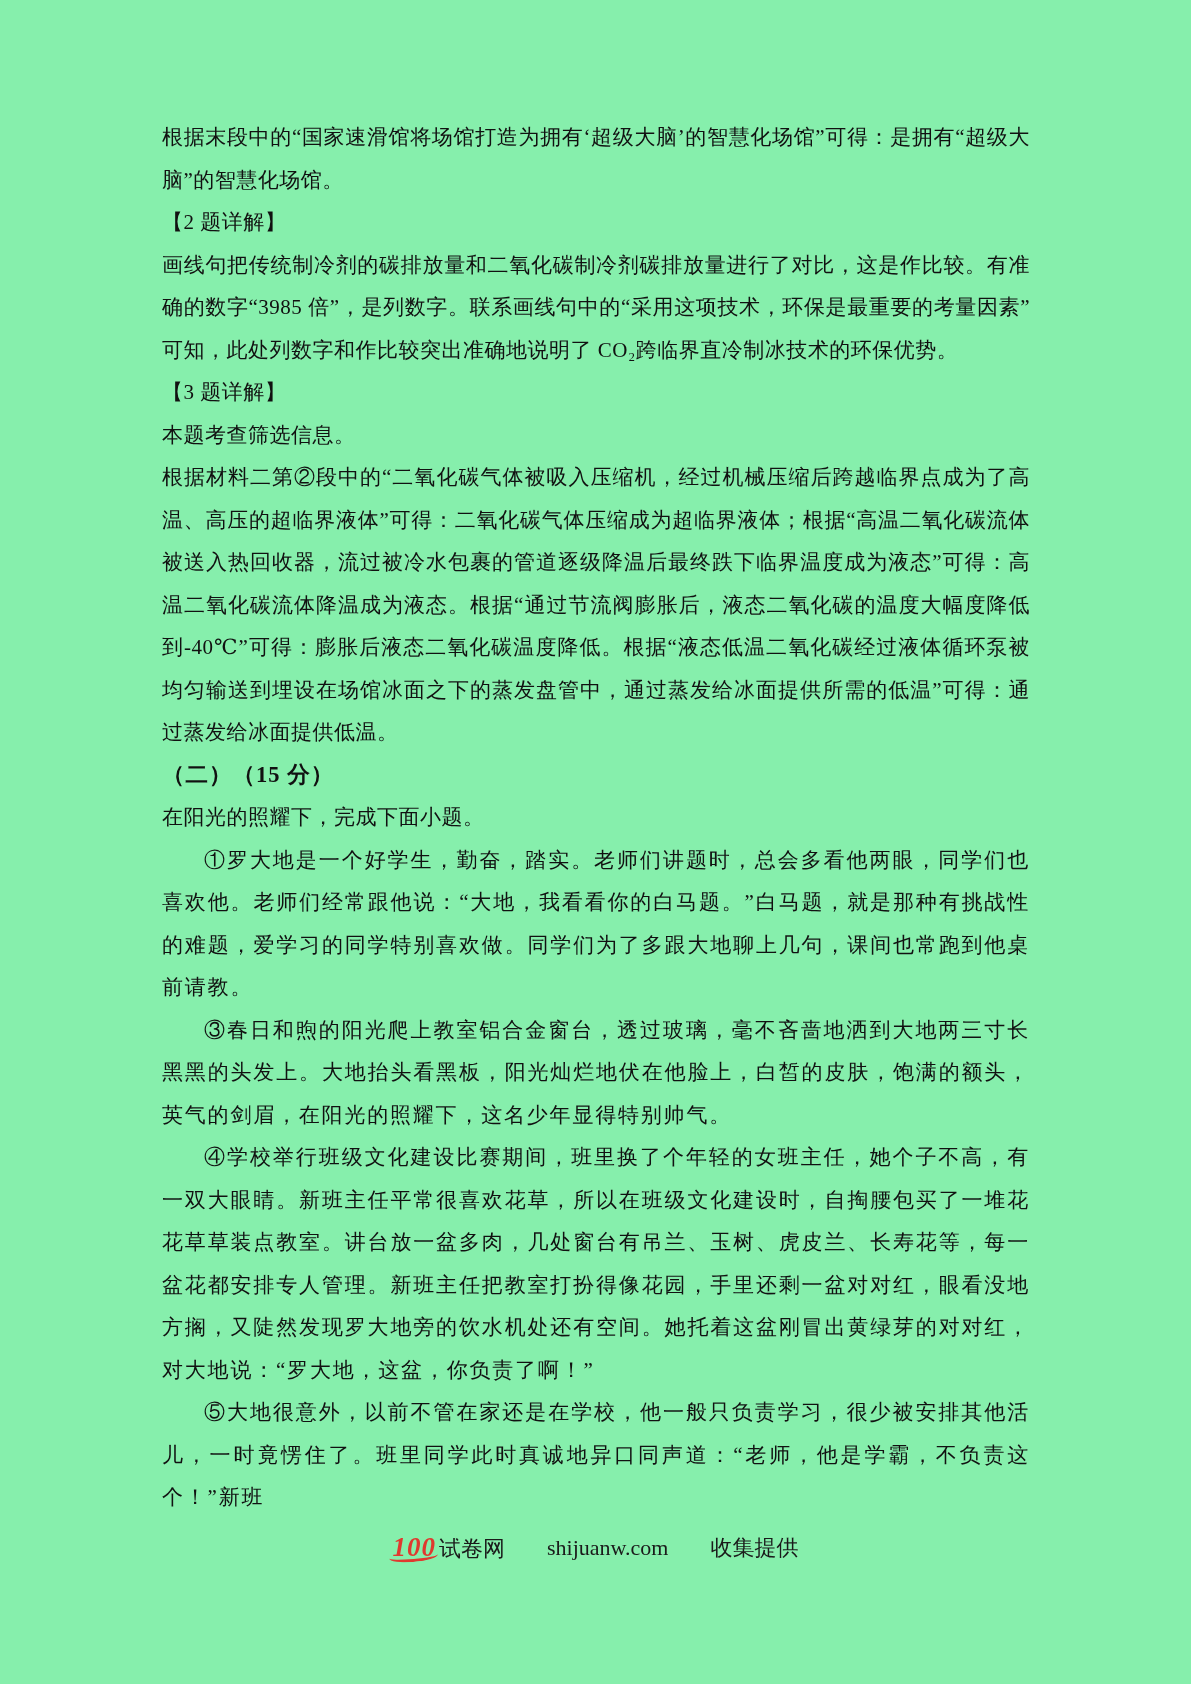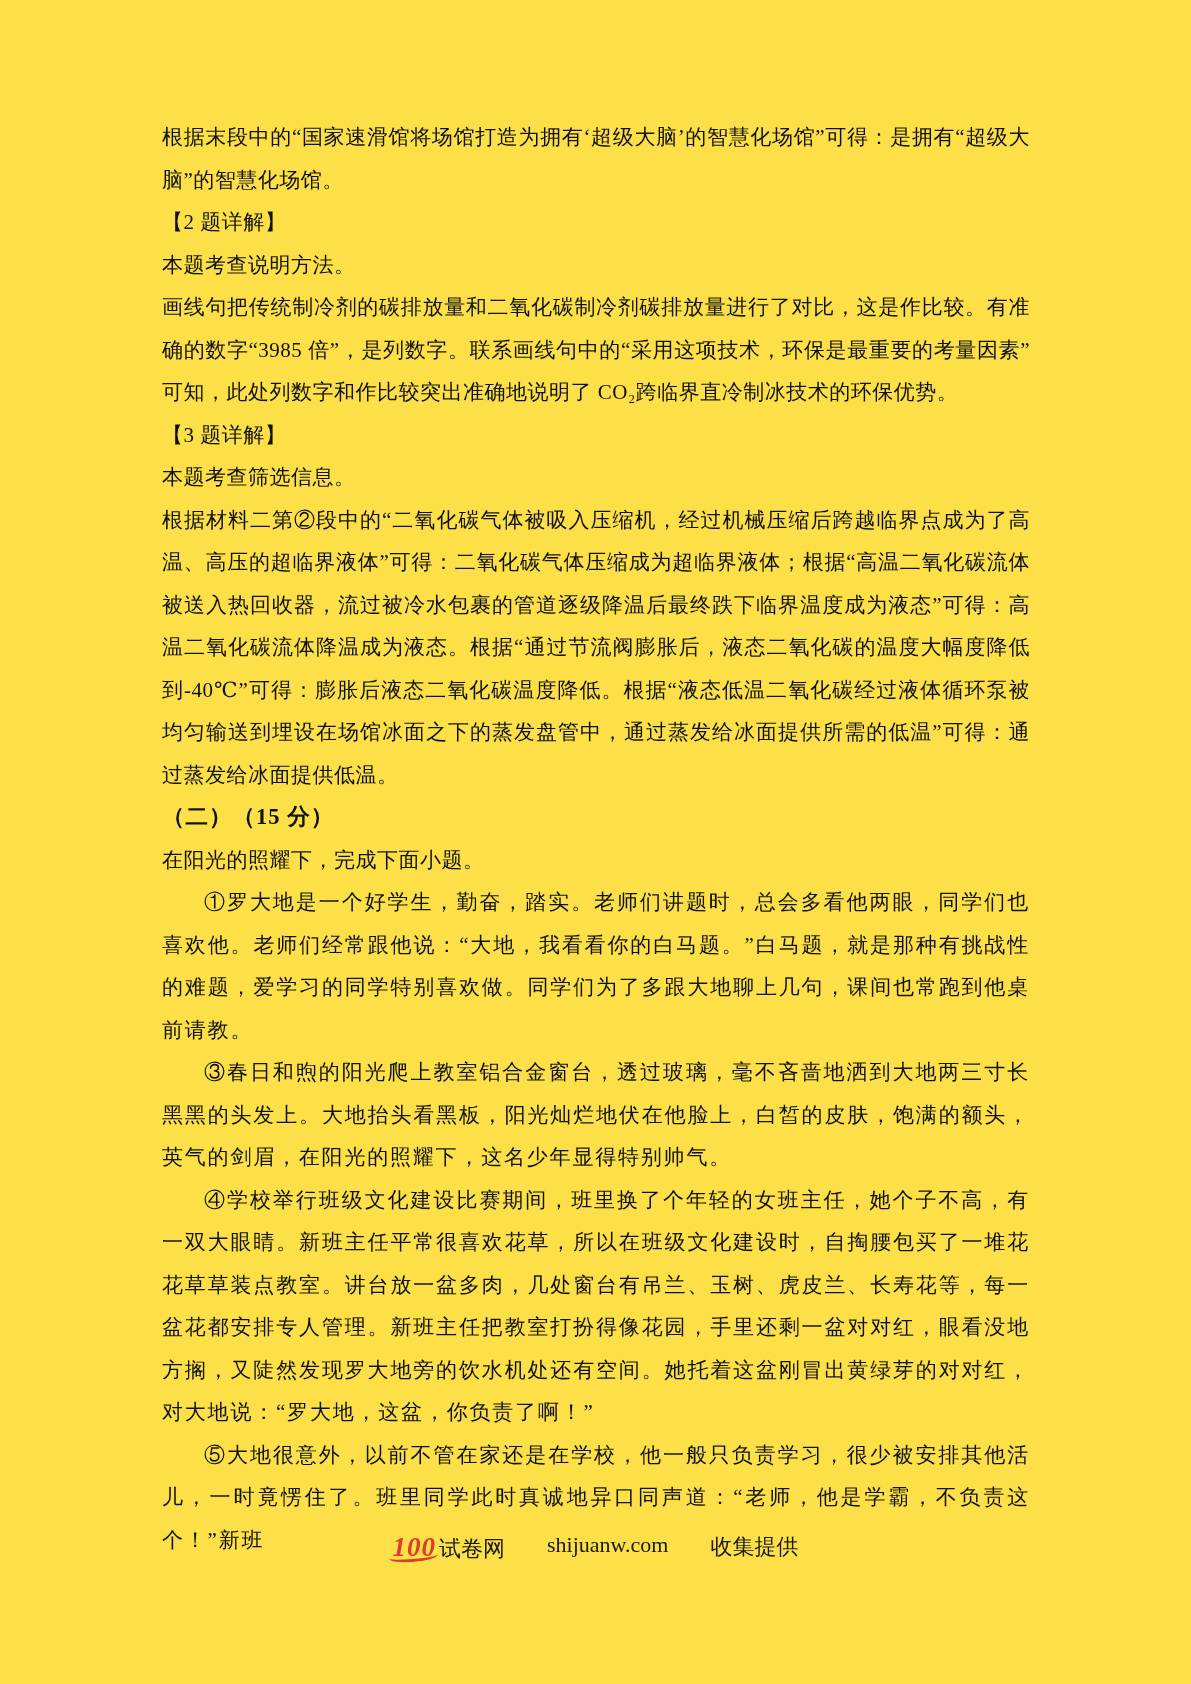--- a/index.html
+++ b/index.html
@@ -4,21 +4,21 @@
 <style>
   html, body {
     margin: 0;
     padding: 0;
     background: #ffffff;
   }
   .page {
     position: relative;
     width: 1191px;
     height: 1684px;
-    background: #fde047;
+    background: #86efac;
     overflow: hidden;
     font-family: "Liberation Serif", "DejaVu Serif", serif;
     color: #111111;
   }
   .content {
     position: absolute;
     left: 162px;
     top: 116px;
     width: 868px;
   }
@@ -43,21 +43,21 @@
     text-indent: 2em;
     letter-spacing: 1.8px;
   }
   .footer {
     position: absolute;
     left: 0;
     top: 1532px;
     width: 100%;
     display: flex;
     justify-content: center;
-    align-items: flex-start;
+    align-items: center;
     gap: 42px;
     font-size: 22px;
     color: #1a1a1a;
   }
   .logo {
     display: inline-flex;
     align-items: baseline;
   }
   .logo-num {
     position: relative;
@@ -89,21 +89,20 @@
   }
 </style>
 </head>
 <body>
 
 <div class="page">
 
   <main class="content">
     <p class="body">根据末段中的“国家速滑馆将场馆打造为拥有‘超级大脑’的智慧化场馆”可得：是拥有“超级大脑”的智慧化场馆。</p>
     <p class="label">【2 题详解】</p>
-    <p class="body">本题考查说明方法。</p>
     <p class="body">画线句把传统制冷剂的碳排放量和二氧化碳制冷剂碳排放量进行了对比，这是作比较。有准确的数字“3985 倍”，是列数字。联系画线句中的“采用这项技术，环保是最重要的考量因素”可知，此处列数字和作比较突出准确地说明了 CO₂跨临界直冷制冰技术的环保优势。</p>
     <p class="label">【3 题详解】</p>
     <p class="body">本题考查筛选信息。</p>
     <p class="body">根据材料二第②段中的“二氧化碳气体被吸入压缩机，经过机械压缩后跨越临界点成为了高温、高压的超临界液体”可得：二氧化碳气体压缩成为超临界液体；根据“高温二氧化碳流体被送入热回收器，流过被冷水包裹的管道逐级降温后最终跌下临界温度成为液态”可得：高温二氧化碳流体降温成为液态。根据“通过节流阀膨胀后，液态二氧化碳的温度大幅度降低到-40℃”可得：膨胀后液态二氧化碳温度降低。根据“液态低温二氧化碳经过液体循环泵被均匀输送到埋设在场馆冰面之下的蒸发盘管中，通过蒸发给冰面提供所需的低温”可得：通过蒸发给冰面提供低温。</p>
     <p class="heading">（二）（15 分）</p>
     <p class="body">在阳光的照耀下，完成下面小题。</p>
     <p class="story">①罗大地是一个好学生，勤奋，踏实。老师们讲题时，总会多看他两眼，同学们也喜欢他。老师们经常跟他说：“大地，我看看你的白马题。”白马题，就是那种有挑战性的难题，爱学习的同学特别喜欢做。同学们为了多跟大地聊上几句，课间也常跑到他桌前请教。</p>
     <p class="story">③春日和煦的阳光爬上教室铝合金窗台，透过玻璃，毫不吝啬地洒到大地两三寸长黑黑的头发上。大地抬头看黑板，阳光灿烂地伏在他脸上，白皙的皮肤，饱满的额头，英气的剑眉，在阳光的照耀下，这名少年显得特别帅气。</p>
     <p class="story">④学校举行班级文化建设比赛期间，班里换了个年轻的女班主任，她个子不高，有一双大眼睛。新班主任平常很喜欢花草，所以在班级文化建设时，自掏腰包买了一堆花花草草装点教室。讲台放一盆多肉，几处窗台有吊兰、玉树、虎皮兰、长寿花等，每一盆花都安排专人管理。新班主任把教室打扮得像花园，手里还剩一盆对对红，眼看没地方搁，又陡然发现罗大地旁的饮水机处还有空间。她托着这盆刚冒出黄绿芽的对对红，对大地说：“罗大地，这盆，你负责了啊！”</p>
     <p class="story">⑤大地很意外，以前不管在家还是在学校，他一般只负责学习，很少被安排其他活儿，一时竟愣住了。班里同学此时真诚地异口同声道：“老师，他是学霸，不负责这个！”新班</p>

